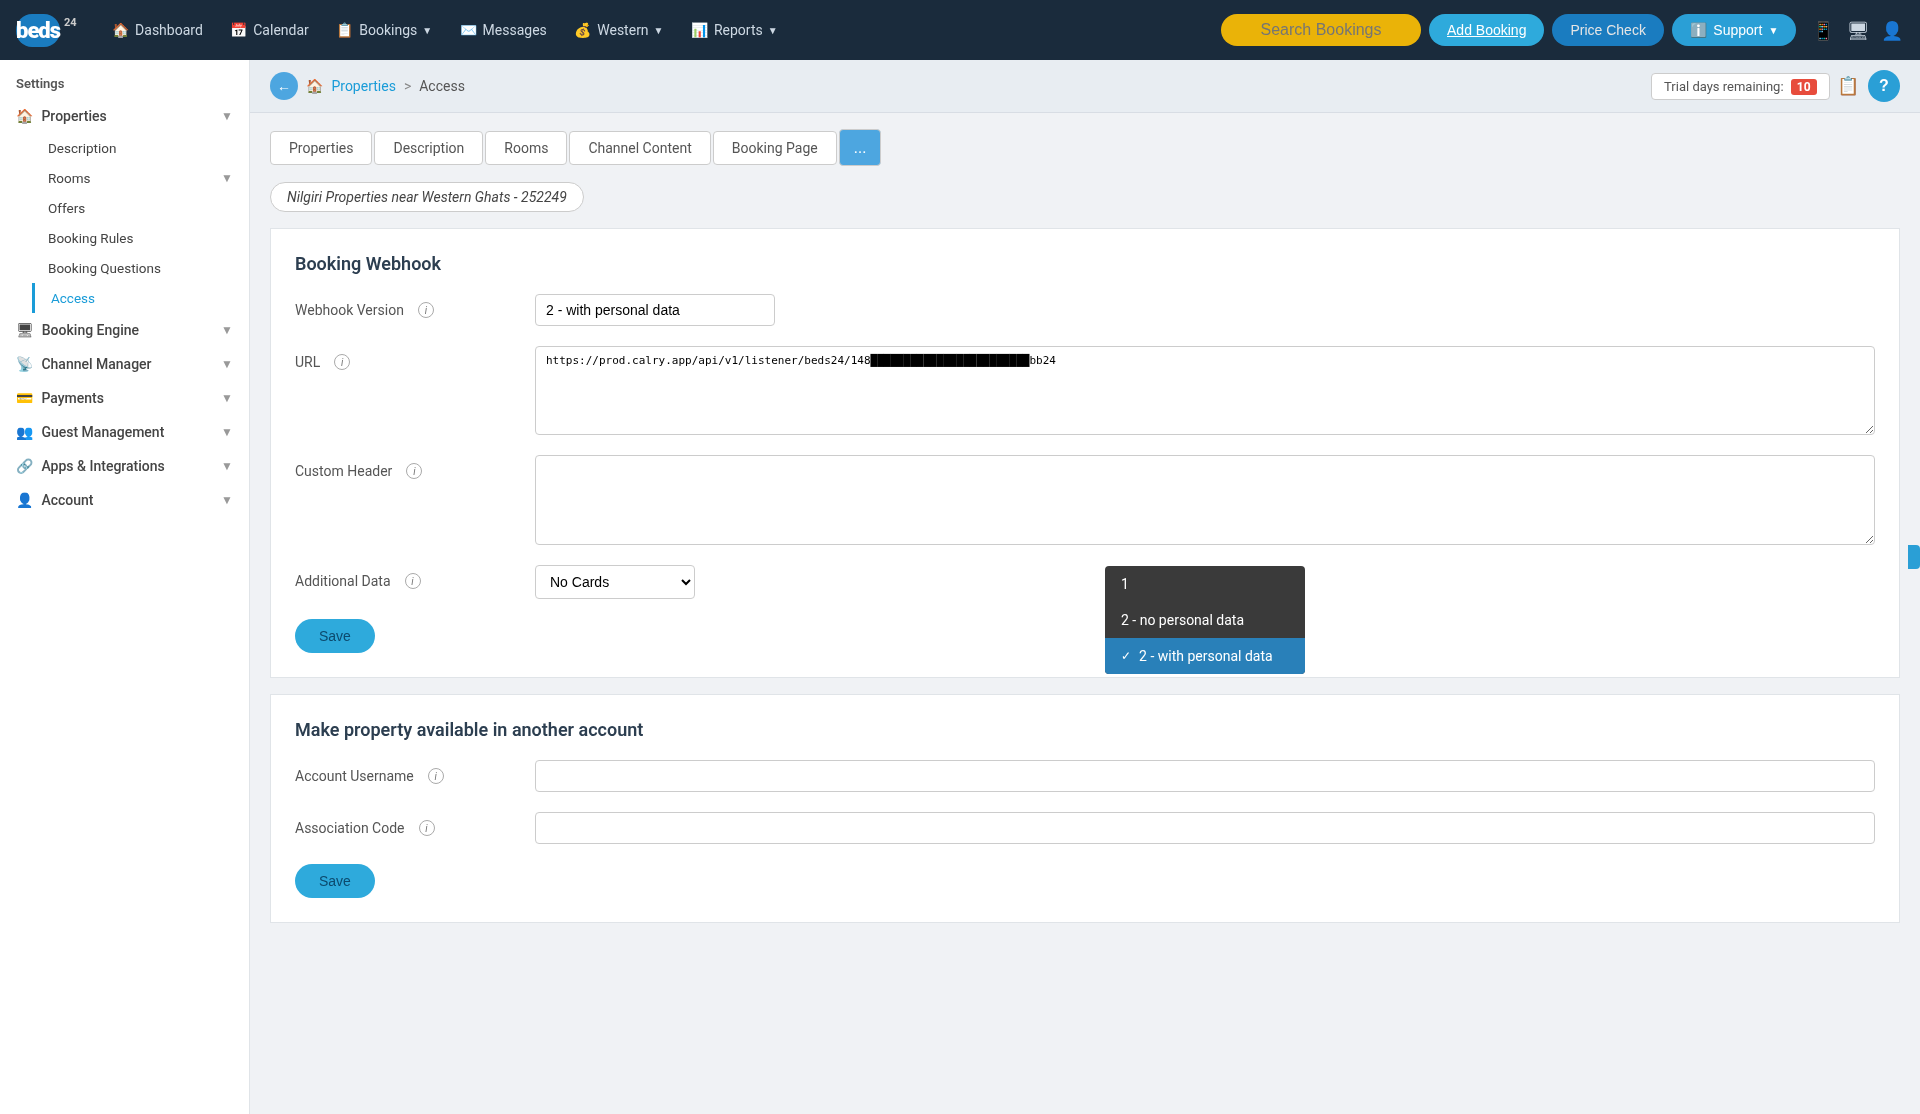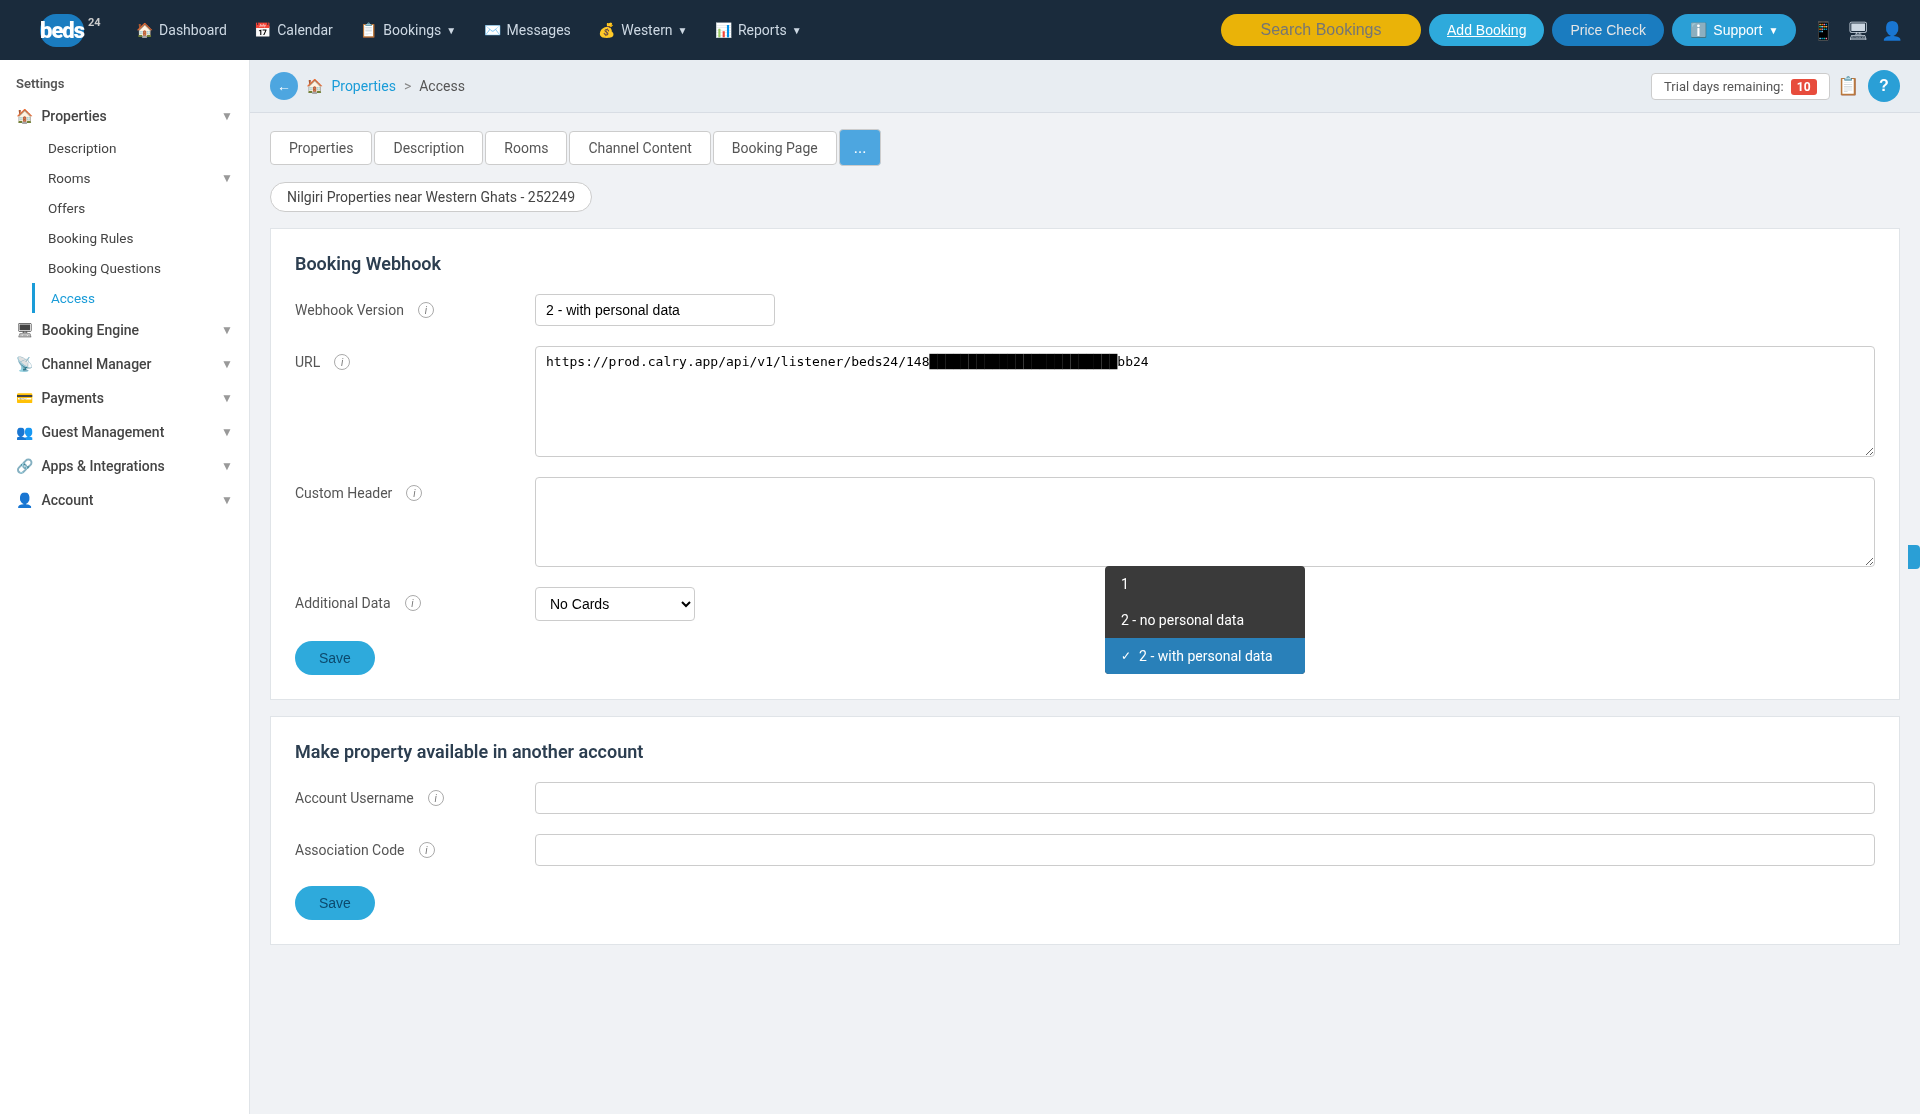--- a/index.html
+++ b/index.html
@@ -20,21 +20,20 @@
       margin-right: 12px;
     }
     .logo-box {
       background: #1a7cc0;
       border-radius: 16px;
       padding: 4px 0;
       font-size: 22px;
       font-weight: 900;
       color: white;
       letter-spacing: -1px;
-      margin-left: 24px;
     }
     .logo-24 {
       font-size: 11px;
       color: #ccc;
       margin-left: 4px;
       font-weight: bold;
       align-self: flex-start;
       padding-top: 2px;
     }
     .nav-links {
@@ -263,20 +262,21 @@
     
     .property-selector {
       display: inline-block;
       border: 1px solid #ccc;
       border-radius: 20px;
       padding: 6px 16px;
       background: #fff;
       font-size: 14px;
       color: #444;
       margin-bottom: 16px;
+      font-style: italic;
     }
 
     
     .card {
       background: #fff;
       border-radius: 0;
       border: 1px solid #e0e4e8;
       padding: 24px;
       margin-bottom: 16px;
     }
@@ -588,21 +588,21 @@
               </div>
             </div>
           </div>
         </div>
 
         <div class="form-row">
           <div class="form-label">
             <span>URL</span>
             <span class="help-icon">i</span>
           </div>
-          <textarea class="form-control" style="height: 111px; font-family: monospace; font-size: 13px;">https://prod.calry.app/api/v1/listener/beds24/148████████████████████████bb24</textarea>
+          <textarea class="form-control" style="height: 89px; font-family: monospace; font-size: 11px;">https://prod.calry.app/api/v1/listener/beds24/148████████████████████████bb24</textarea>
         </div>
 
         <div class="form-row">
           <div class="form-label">
             <span>Custom Header</span>
             <span class="help-icon">i</span>
           </div>
           <textarea class="form-control" style="height: 90px;"></textarea>
         </div>
 

